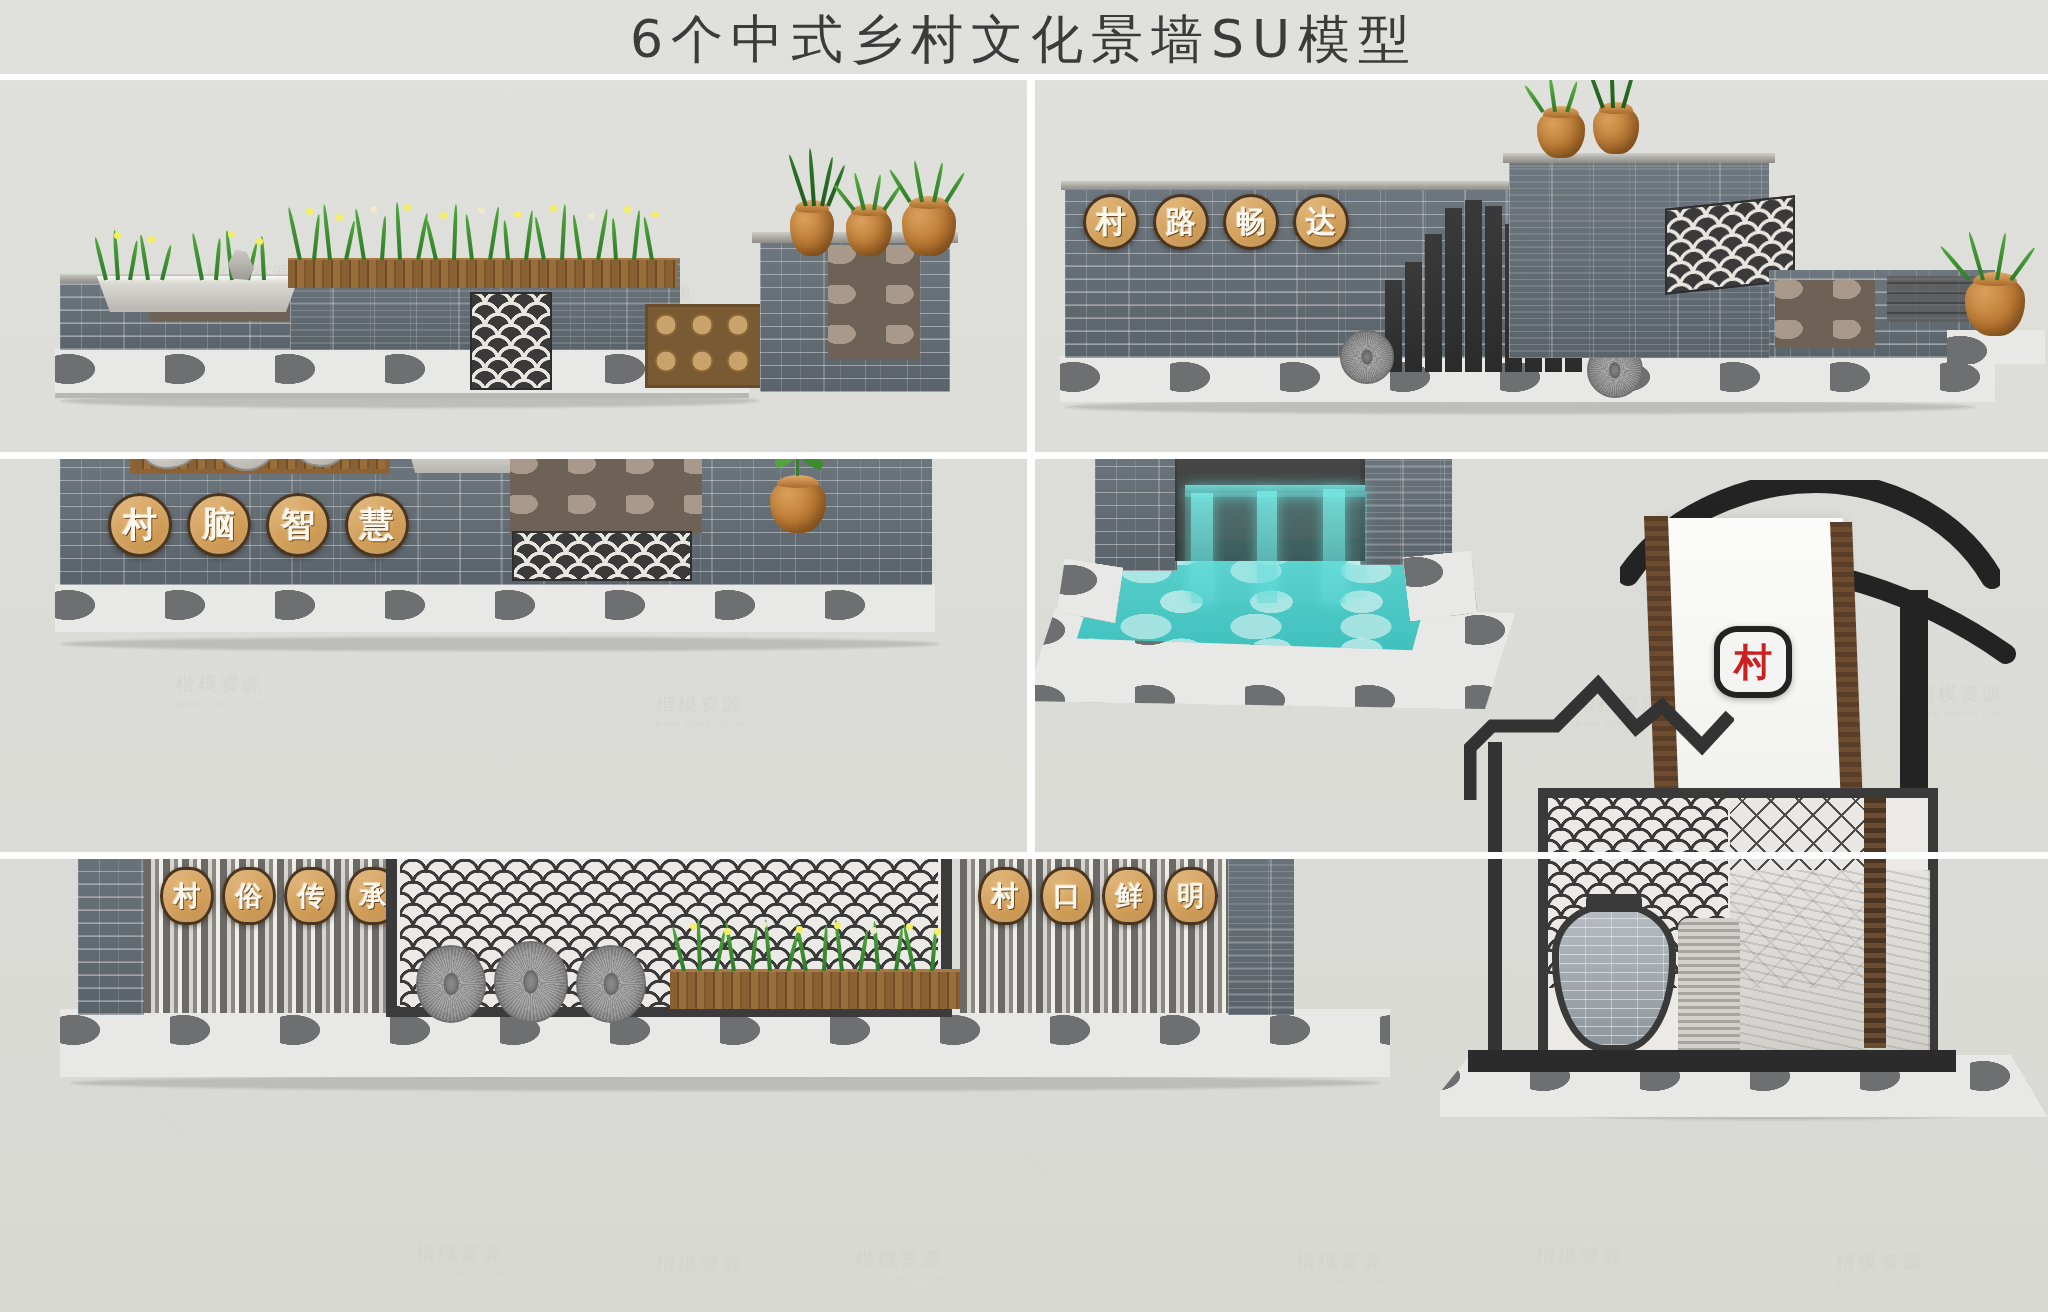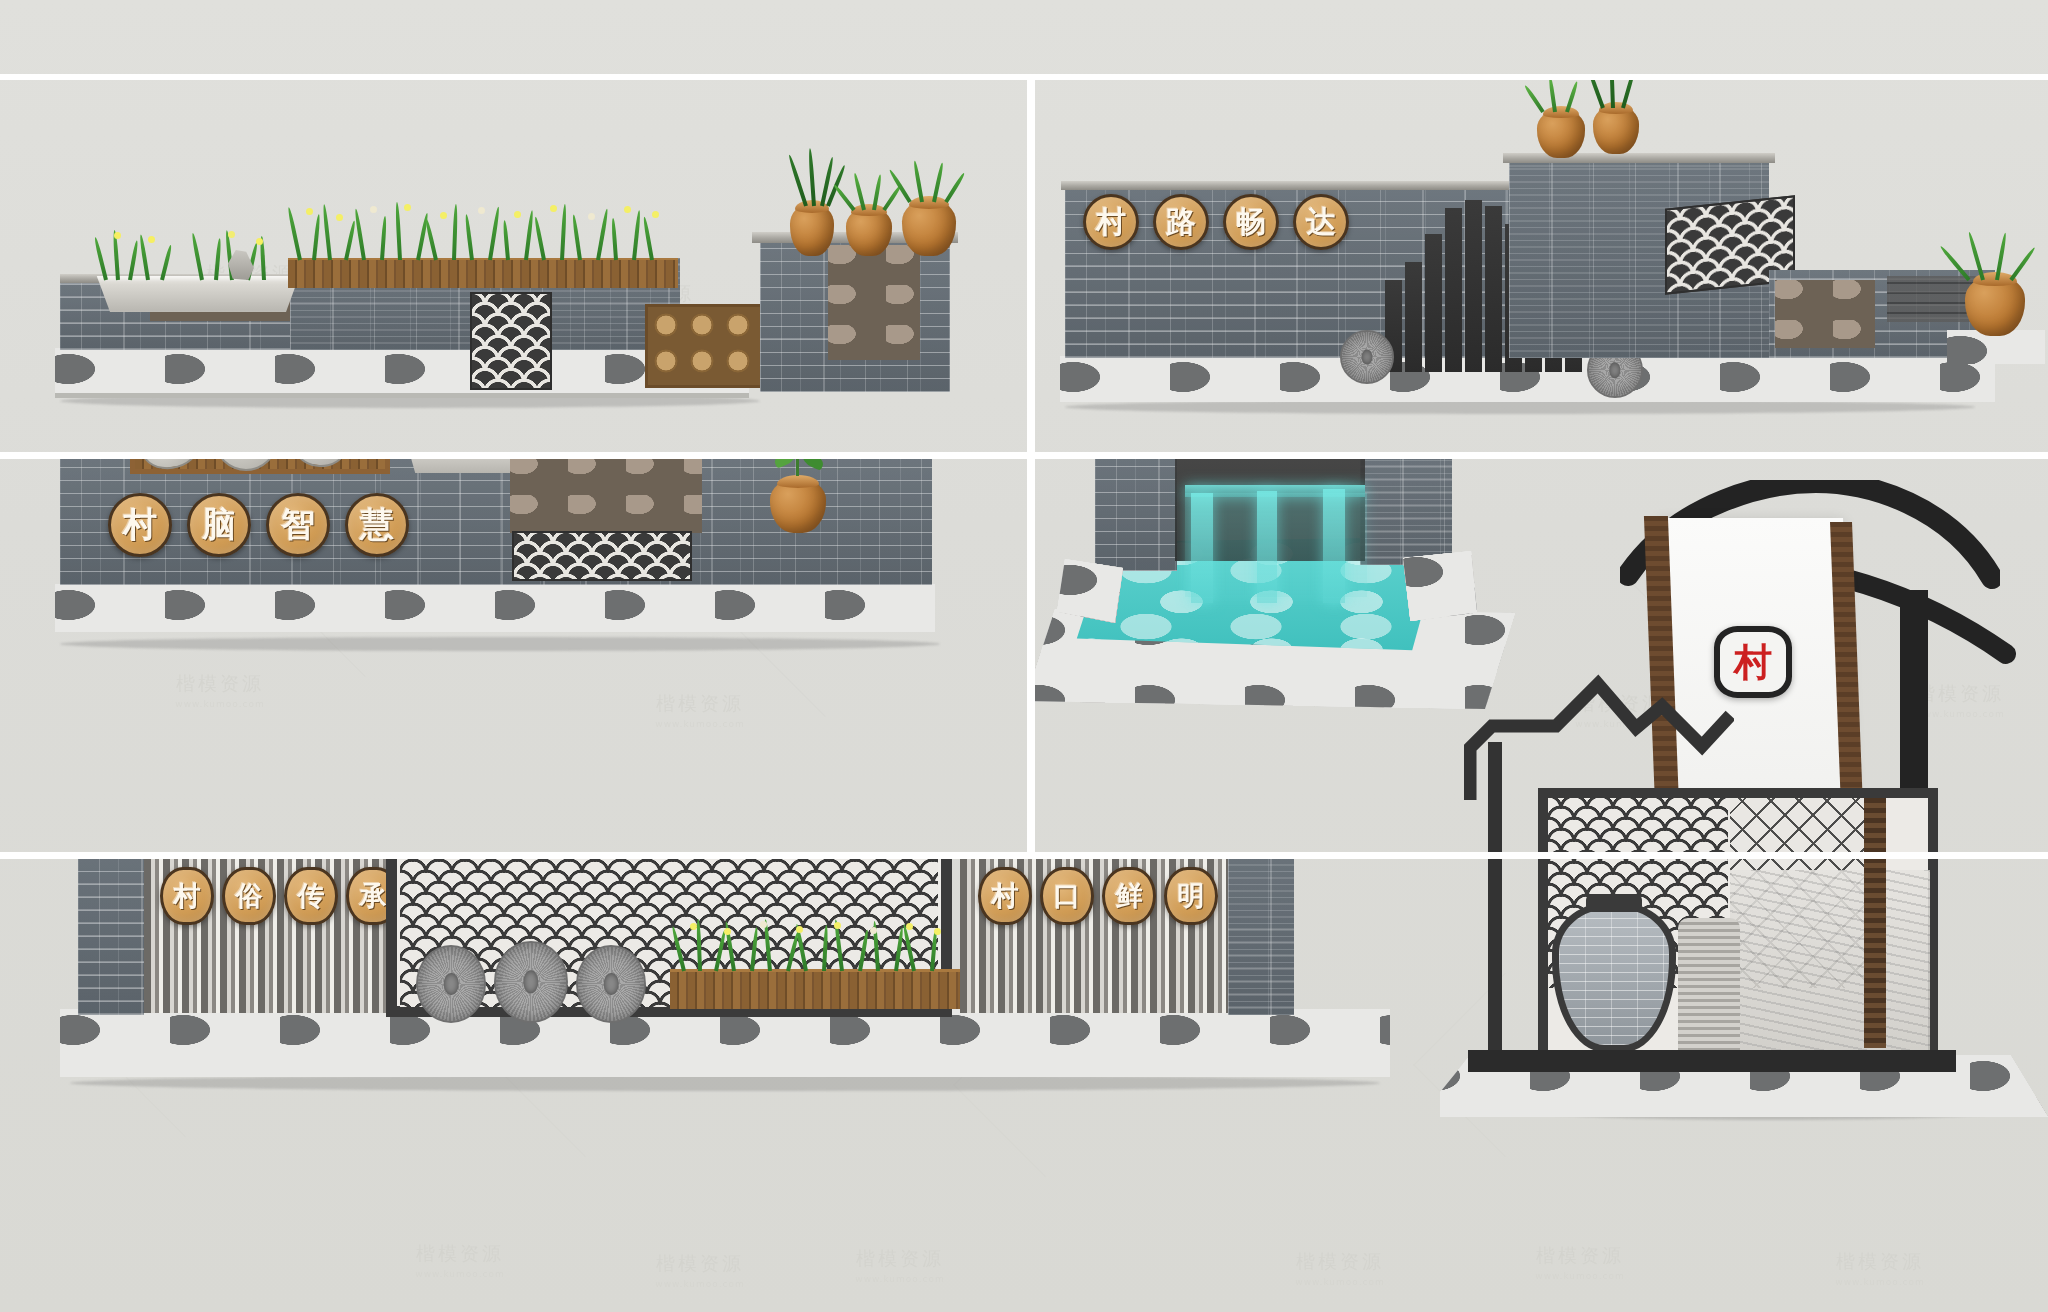--- a/index.html
+++ b/index.html
@@ -236,20 +236,23 @@
     <div class="wm" style="left:1620px;top:710px;"><span>楷模资源</span><span class="u">www.kumoo.com</span></div>
     <div class="wm" style="left:1960px;top:700px;"><span>楷模资源</span><span class="u">www.kumoo.com</span></div>
     <div class="wm" style="left:460px;top:1260px;"><span>楷模资源</span><span class="u">www.kumoo.com</span></div>
     <div class="wm" style="left:700px;top:1270px;"><span>楷模资源</span><span class="u">www.kumoo.com</span></div>
     <div class="wm" style="left:900px;top:1265px;"><span>楷模资源</span><span class="u">www.kumoo.com</span></div>
     <div class="wm" style="left:1340px;top:1268px;"><span>楷模资源</span><span class="u">www.kumoo.com</span></div>
     <div class="wm" style="left:1580px;top:1262px;"><span>楷模资源</span><span class="u">www.kumoo.com</span></div>
     <div class="wm" style="left:1880px;top:1268px;"><span>楷模资源</span><span class="u">www.kumoo.com</span></div>
   </div>
 
+  <div class="title-bar">
+    <div class="title-text">6个中式乡村文化景墙SU模型</div>
+  </div>
 
   <div class="divider" style="left:0;top:74px;width:2048px;height:6px;"></div>
   <div class="divider" style="left:0;top:452px;width:1030px;height:7px;"></div>
   <div class="divider" style="left:1035px;top:452px;width:1013px;height:7px;"></div>
   <div class="divider" style="left:0;top:852px;width:2048px;height:7px;"></div>
   <div class="divider" style="left:1027px;top:80px;width:8px;height:772px;"></div>
 
   <div class="cell" style="left:0;top:80px;width:1027px;height:372px;">
 
     <div class="shadow" style="left:60px;top:314px;width:700px;height:14px;border-radius:50%;"></div>

